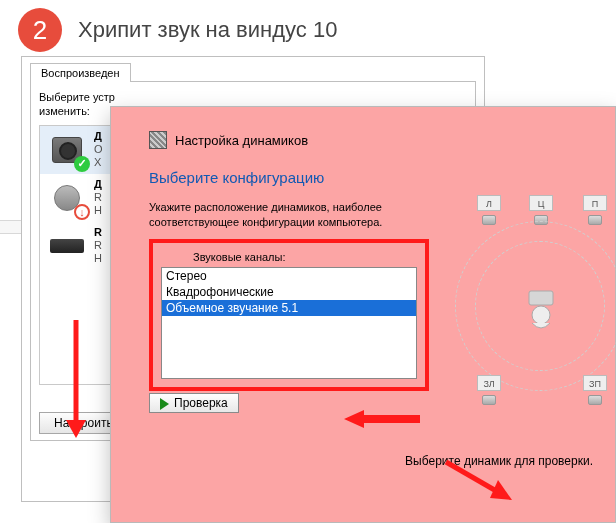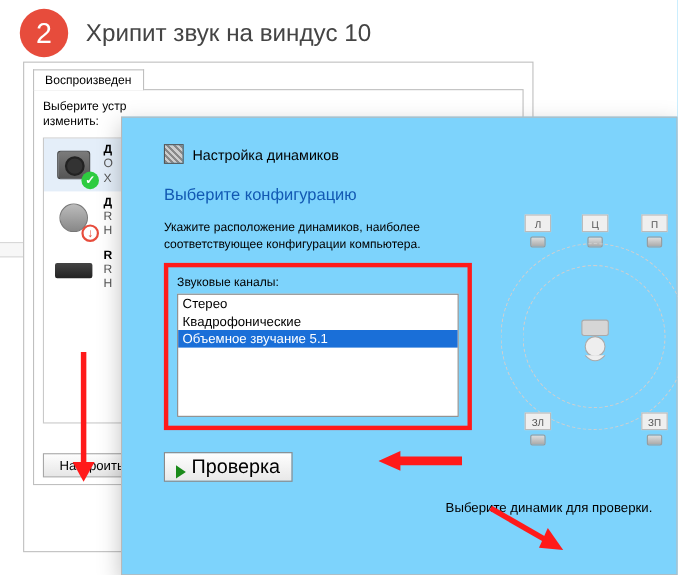--- a/index.html
+++ b/index.html
@@ -159,52 +159,52 @@
     pointer-events:none;
   }
   .arrow svg { display:block; }
   .hi-red { border: 4px solid #ff1a1a; }
 
   
   .setup-dialog {
     position: absolute;
     top: 106px; left: 110px;
     width: 506px; height: 417px;
-    background: #7dd3fc;
+    background: #fca5a5;
     border: 1px solid #b9b9b9;
     box-shadow: 0 8px 20px rgba(0,0,0,0.25);
   }
   .setup-header {
     padding: 24px 0 10px 38px;
     display:flex; align-items:center;
   }
   .setup-header .icon {
     width:18px;height:18px;border:1px solid #555;display:inline-block;margin-right:8px;
     background: repeating-linear-gradient(45deg,#888,#888 2px,#ccc 2px,#ccc 4px);
   }
   .setup-header .title { font-size:13px; color:#000; }
   .setup-body { display:flex; padding: 10px 20px 0 38px; gap: 42px; }
   .setup-left { width: 280px; }
   .setup-heading { color:#1259b3; font-size:15px; margin-bottom: 14px; }
   .setup-sub { font-size:11px; line-height:1.4; margin-bottom:8px; }
   .channels-box { padding: 8px; }
-  .channels-label { font-size:11px; margin-bottom:4px; }
+  .channels-label { font-size:11px; margin-bottom:4px;margin-left:32px; }
   .channels-list {
     border:1px solid #888; background:#fff;
     height: 112px;
   }
   .chan-opt { padding:1px 4px; font-size:12px; }
   .chan-opt.selected { background:#1a6fd8; color:#fff; }
   .test-btn {
     display:inline-flex; align-items:flex-end;
     background: linear-gradient(#fefefe,#e8e8e8);
     border:1px solid #8a8a8a;
     padding: 2px 10px;
-    margin-top: 20px;
-    font-size:18px;
+    margin-top: 2px;
+    font-size:12px;
   }
   .test-btn .tri {
     width:0;height:0;border-top:6px solid transparent;border-bottom:6px solid transparent;border-left:9px solid #1a8a1a;margin-right:5px;
   }
 
   .setup-right {
     flex:1;
     position:relative;
   }
   .spk-label {

